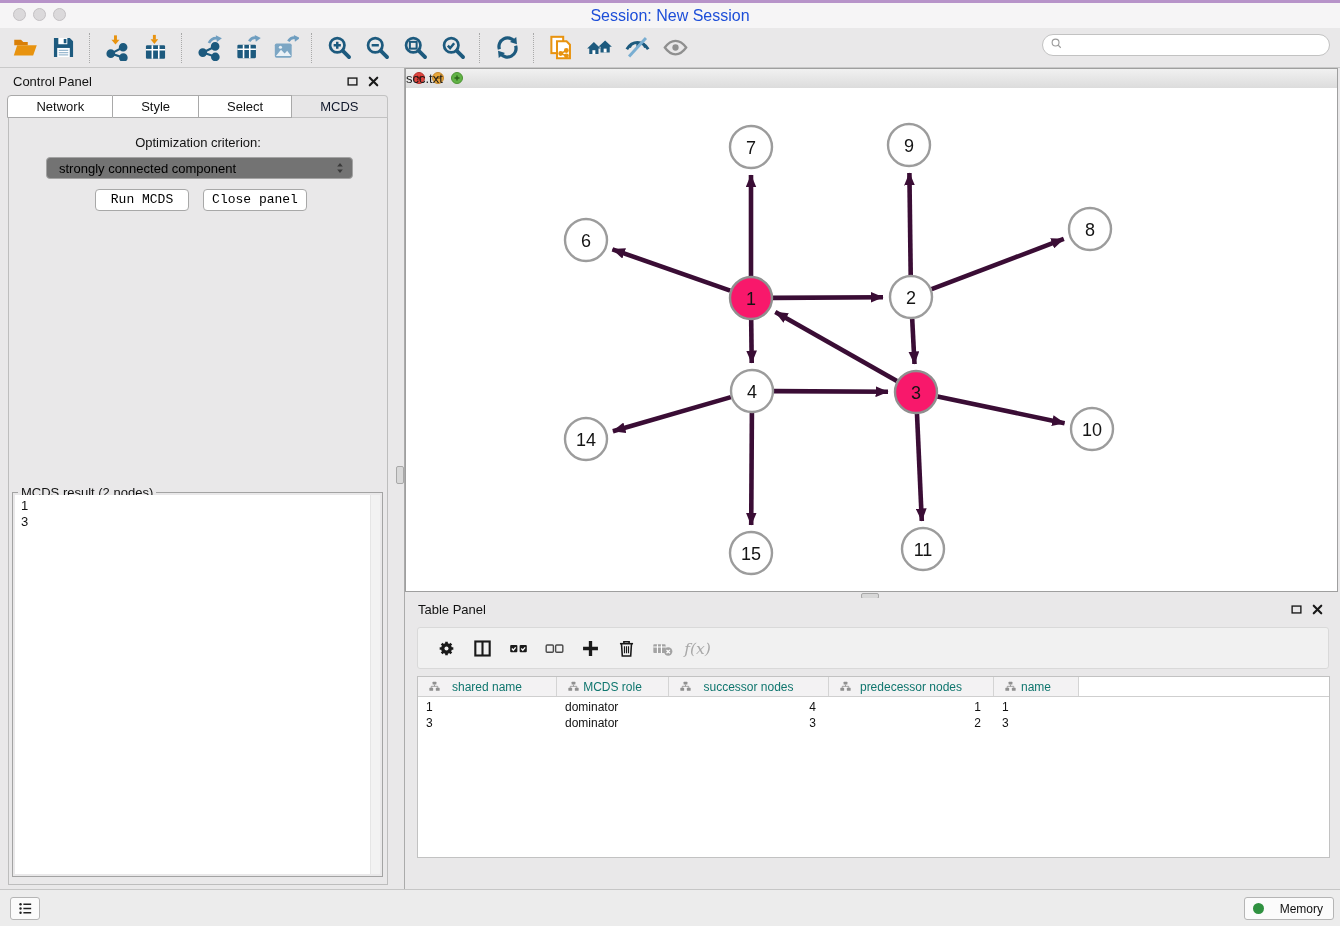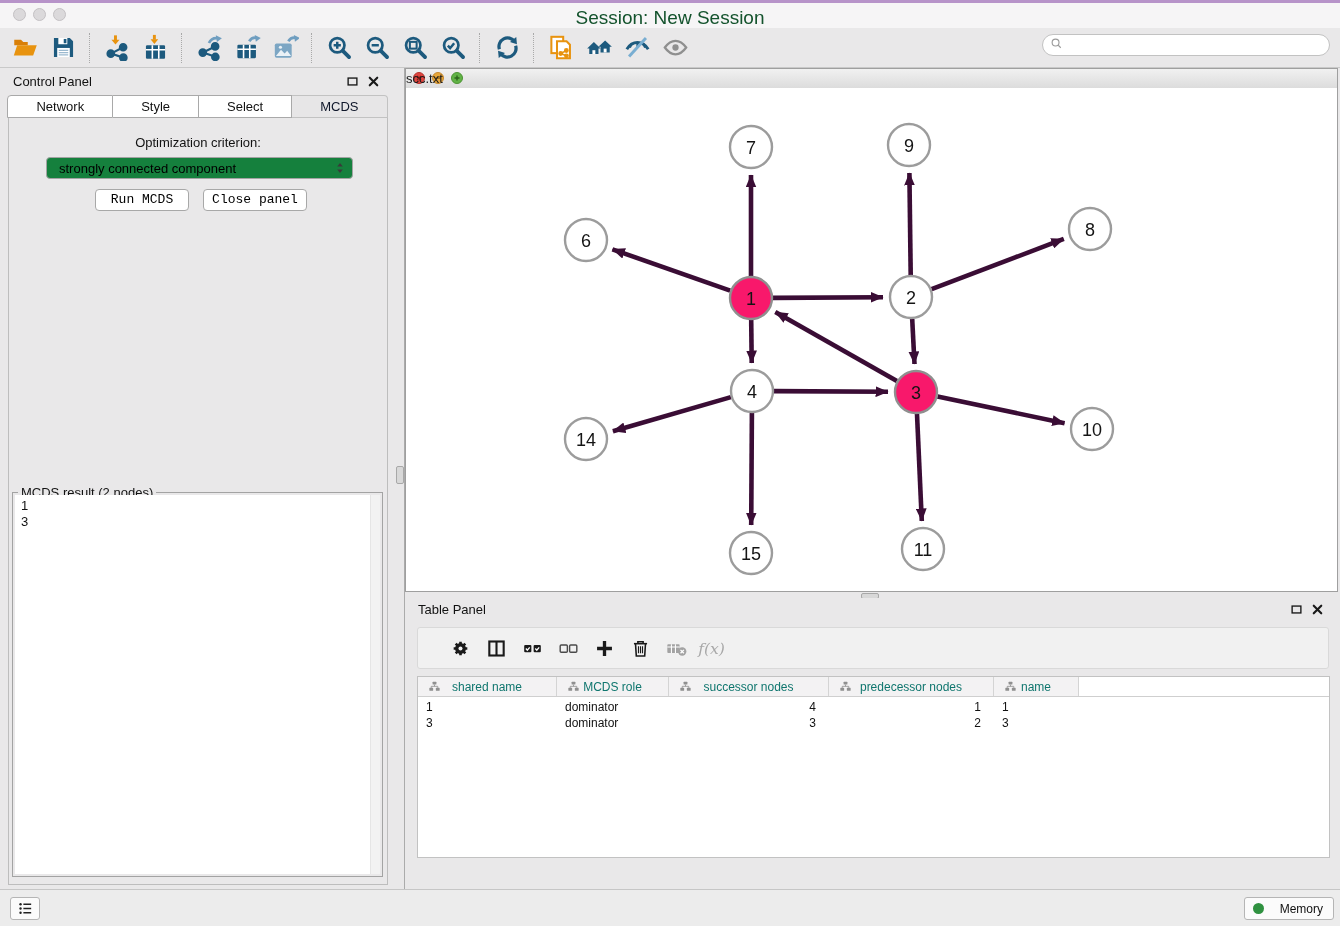--- a/index.html
+++ b/index.html
@@ -3,21 +3,21 @@
 <meta charset="utf-8">
 <style>
   html,body{margin:0;padding:0}
   body{width:1340px;height:926px;position:relative;overflow:hidden;
        font-family:"Liberation Sans",sans-serif;background:#e9e8e9;-webkit-font-smoothing:antialiased}
   
   .purple-strip{position:absolute;top:0;left:0;right:0;height:3px;background:#b793c9}
   .titlebar{position:absolute;top:3px;left:0;right:0;height:25px;background:#f6f5f6;border-bottom:1px solid #cfcdcf}
   .tl-dots{position:absolute;left:13px;top:5px;display:flex;gap:7px}
   .tl-dot{width:13px;height:13px;border-radius:50%;background:#dbd9db;border:1px solid #c4c1c4;box-sizing:border-box}
-  .title-text{position:absolute;left:0;right:0;top:4px;text-align:center;font-size:19px;color:#14532d}
+  .title-text{position:absolute;left:0;right:0;top:4px;text-align:center;font-size:16px;color:#1d4ed8}
   
   .toolbar{position:absolute;top:28px;left:0;right:0;height:40px;background:#e9e8e9;border-bottom:1px solid #c9c9c9;
            display:flex;align-items:center;padding-left:6px;box-sizing:border-box}
   .tbtn{width:38px;height:34px;display:flex;align-items:center;justify-content:center;background:none;border:none;padding:0;cursor:default}
   .tbtn svg{width:27px;height:27px;display:block}
   .tsep{width:1px;height:30px;border-left:1px dotted #a9a9a9;margin:0 7px}
   .searchbox{position:absolute;right:10px;top:6px;width:288px;height:22px;border:1px solid #c2c2c2;border-radius:12px;
              background:#fff;display:flex;align-items:center;padding-left:6px;box-sizing:border-box}
   .searchbox svg{width:15px;height:15px;flex:0 0 auto}
   .searchbox input{border:none;outline:none;flex:1;font-size:13px;font-family:"Liberation Sans",sans-serif;background:transparent;min-width:0}
@@ -28,21 +28,21 @@
   .panel-icon-btn{width:17px;height:17px;background:none;border:none;padding:0}
   .panel-icon-btn svg{width:15px;height:15px}
   .cp-tabs{position:absolute;top:27px;left:0;right:0;display:flex;justify-content:center;z-index:2}
   .cp-tab{height:21px;line-height:21px;padding:0 28px;background:#fff;border:1px solid #a9a9a9;border-left:none;
           font-size:13px;color:#121212;border-radius:0;cursor:default}
   .cp-tab:first-child{border-left:1px solid #a9a9a9;border-radius:4px 0 0 0}
   .cp-tab:last-child{border-radius:0 4px 0 0}
   .cp-tab.sel{background:#e7e6e7;color:#0f172a;border-color:#c2c2c2}
   .cp-body{position:absolute;left:8px;right:7px;top:48px;bottom:5px;border:1px solid #bdbdbd;background:#e9e8e9}
   .opt-label{position:absolute;top:18px;left:0;right:0;text-align:center;font-size:13px;color:#121212}
-  .opt-select{position:absolute;left:37px;top:40px;width:307px;height:22px;background:#15803d;border:1px solid #a3a3a3;
+  .opt-select{position:absolute;left:37px;top:40px;width:307px;height:22px;background:#737373;border:1px solid #a3a3a3;
               border-radius:4px;font-size:13px;line-height:20px;padding-left:12px;box-sizing:border-box;text-align:left}
   .opt-select svg{position:absolute;right:4px;top:2px;width:16px;height:16px}
   .btn{position:absolute;background:#fff;border:1px solid #a8a8a8;border-radius:4px;font-size:13px;height:22px;
        line-height:20px;text-align:center;font-family:Liberation Mono, monospace;padding:0}
   .resultbox{position:absolute;left:12px;right:12px;top:424px;bottom:13px;border:1px solid #a3a3a3}
   .result-legend{position:absolute;top:-8px;left:5px;background:#e9e8e9;padding:0 3px;font-size:13px;color:#121212}
   .result-white{position:absolute;left:2px;right:2px;top:2px;bottom:2px;background:#fff;padding:3px 6px;
                 font-size:13px;line-height:16px;color:#111;overflow:hidden;box-sizing:border-box}
   .result-scroll{position:absolute;top:2px;bottom:2px;right:2px;width:9px;background:#f2f2f2;border-left:1px solid #e5e5e5}
   
@@ -55,21 +55,21 @@
                   background:#fff;box-sizing:border-box}
   .nw-titlebar{position:absolute;left:0;right:0;top:0;height:19px;background:linear-gradient(#f1f1f1,#dcdcdc);border-bottom:1px solid #b3b3b3}
   .nw-lights{position:absolute;left:7px;top:3px;display:flex;gap:7px}
   .nw-light{width:12px;height:12px;border-radius:50%;box-sizing:border-box;display:flex;align-items:center;justify-content:center}
   .nw-light svg{width:8px;height:8px}
   .nw-title{position:absolute;left:0;right:0;top:2px;text-align:left;font-size:13px;color:#1a1a1a}
   .nw-canvas{position:absolute;left:0;top:19px;right:0;bottom:0;background:#fff}
   
   .table-panel{position:absolute;left:405px;top:598px;width:933px;bottom:36px;background:#e9e8e9}
   .tp-toolbar{position:absolute;left:12px;right:9px;top:29px;height:42px;background:#f1f1f1;border:1px solid #d9d9d9;
-              border-radius:3px;display:flex;align-items:center;padding-left:24px;box-sizing:border-box}
+              border-radius:3px;display:flex;align-items:center;padding-left:10px;box-sizing:border-box}
   .tp-toolbar .tbtn{width:36px;height:32px}
   .tp-toolbar .tbtn svg{width:21px;height:21px}
   .tp-toolbar .tbtn.wide svg{width:32px;height:22px}
   .tp-table{position:absolute;left:12px;right:8px;top:78px;height:180px;background:#fff;border:1px solid #c2c2c2;overflow:hidden}
   .tp-thead{display:flex;height:19px;border-bottom:1px solid #cfcfcf;font-size:12px}
   .th{position:relative;background:#f3f2f3;border-right:1px solid #d4d4d4;display:flex;align-items:center;
       justify-content:center;color:#0f766e;box-sizing:border-box}
   .th svg{position:absolute;left:5px;width:13px;height:13px}
   .tp-row{display:flex;height:16px;font-size:12px;color:#121212}
   .tp-row:first-of-type{margin-top:2px}

